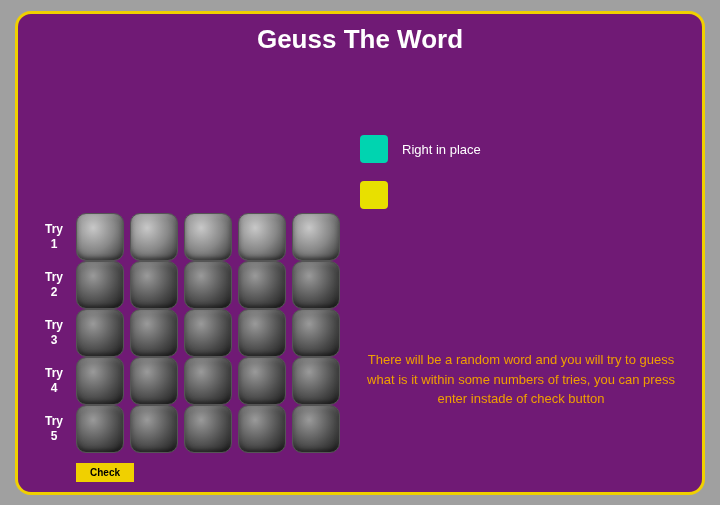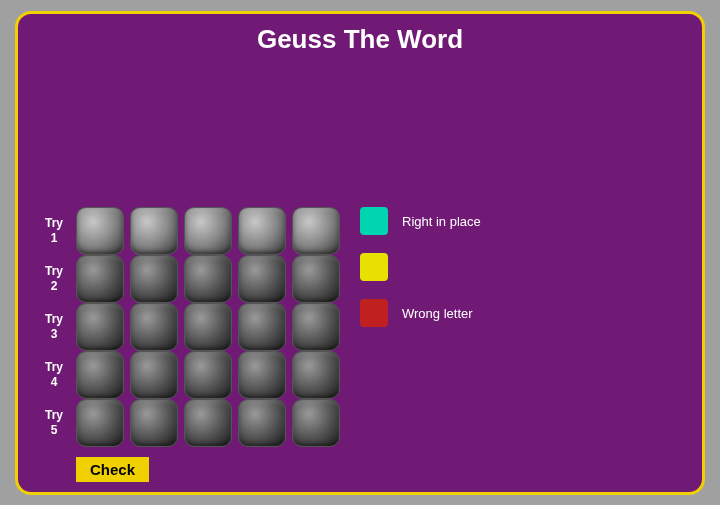--- a/index.html
+++ b/index.html
@@ -92,21 +92,21 @@
       display: flex;
       gap: 20px;
       margin-top: 6px;
       padding-left: 38px;
     }
 
     .action-btn {
       background: #f0d000;
       color: #000;
       font-weight: bold;
-      font-size: 15px;
+      font-size: 10px;
       border: none;
       border-radius: 0;
       padding: 4px 14px;
       cursor: pointer;
     }
 
     
     .right-panel {
       flex: 1;
       display: flex;
@@ -221,20 +221,19 @@
 
     <div class="right-panel">
       <div class="legend-section" id="legend-container">
           <div class="legend-item">
             <div class="legend-color-box" style="background: rgb(0, 212, 176);"></div>
             <span class="legend-label">Right in place</span>
           </div>
           <div class="legend-item">
             <div class="legend-color-box" style="background: rgb(232, 224, 0);"></div>
           </div>
-          <div class="legend-item">
-            <div class="legend-color-box" style="background: rgb(192, 32, 32);"></div>
-            <span class="legend-label">Wrong letter</span>
-          </div>
         </div>
+      <div class="description-text" id="desc-text">There will be a random word and you will try to guess
+what is it within some numbers of tries, you can press
+enter instade of check button</div>
     </div>
   </div>
 </div>
 
 </body></html>

